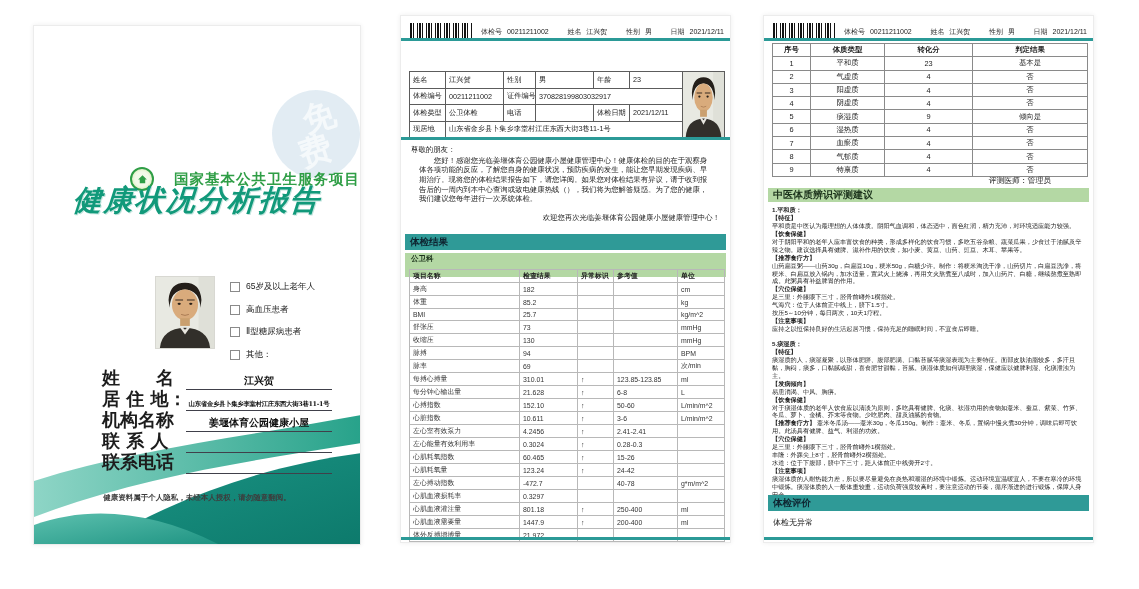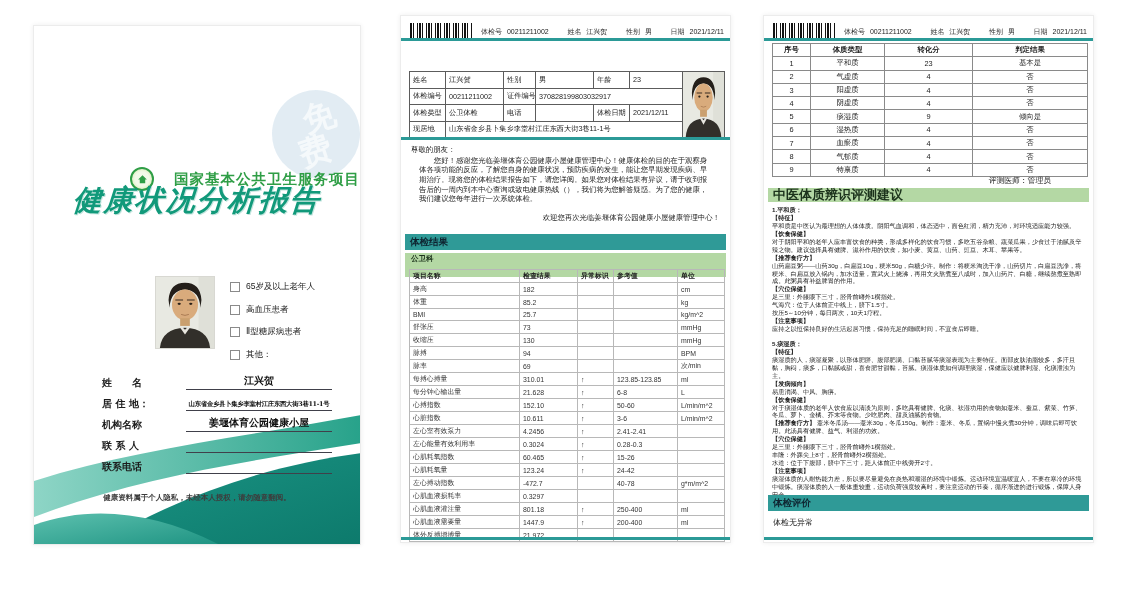--- a/index.html
+++ b/index.html
@@ -22,21 +22,21 @@
   .stamp span:last-child{margin-left:-12px;}
   .report-title{position:absolute;top:155px;left:0;width:100%;text-align:center;z-index:2;
         font-family:"DejaVu Serif",serif;font-style:italic;font-weight:bold;font-size:29px;color:#11997a;
         letter-spacing:2px;transform:skewX(-4deg);text-shadow:1px 1px 0 rgba(17,153,122,.25);}
   .cover-photo{position:absolute;left:121px;top:250px;width:60px;height:73px;z-index:2;border:1px solid #d8d8d2;box-sizing:border-box;}
   .cats{position:absolute;left:196px;top:255px;z-index:2;}
   .cat{display:flex;align-items:center;gap:6px;font-size:8.5px;color:#222;margin-bottom:10.5px;}
   .cb{width:8px;height:8px;border:1px solid #8a8a8a;background:#fff;flex:0 0 auto;}
   .fields{position:absolute;left:0;top:350px;width:100%;z-index:2;}
   .field-row{display:flex;align-items:flex-end;height:14px;margin-bottom:7px;}
-  .field-label{width:80px;margin-left:68px;font-weight:bold;font-size:10px;color:#1c1c1c;
+  .field-label{width:80px;margin-left:68px;font-weight:bold;font-size:18px;color:#1c1c1c;
                font-family:"DejaVu Serif",serif;white-space:nowrap;}
   .field-line{flex:0 0 146px;border-bottom:1.3px solid #40404a;text-align:center;font-size:10px;color:#101010;
               padding-bottom:1px;margin-left:4px;white-space:nowrap;font-weight:bold;font-family:"DejaVu Serif",serif;}
   .privacy{position:absolute;top:467px;left:0;width:100%;text-align:center;font-size:7.5px;color:#3d3d3d;font-weight:bold;z-index:2;}
   .waves{position:absolute;left:0;bottom:0;width:328px;height:135px;z-index:0;}
 
   
   .barcode{position:absolute;left:9px;top:7px;width:63px;height:17px;
      background:repeating-linear-gradient(90deg,#121212 0 2px,#fff 2px 3px,#121212 3px 4px,#fff 4px 7px,#121212 7px 8px,#fff 8px 9px);}
   .hdr-fields{position:absolute;left:80px;top:11px;right:6px;display:flex;justify-content:space-between;font-size:7px;color:#222;}
@@ -57,21 +57,21 @@
   #results-table{position:absolute;left:8px;top:253px;width:315px;border-collapse:collapse;font-size:6.9px;color:#333;table-layout:fixed;}
   #results-table th,#results-table td{border:1px solid #b8b8b8;padding:1px 3px;height:9.3px;text-align:left;
       font-weight:normal;overflow:hidden;white-space:nowrap;}
   #results-table th{font-weight:bold;color:#222;}
 
   
   #const-table{position:absolute;left:8px;top:27px;width:315px;border-collapse:collapse;font-size:7.4px;color:#222;table-layout:fixed;}
   #const-table th,#const-table td{border:1px solid #8a8a8a;padding:1px 2px;height:10.3px;text-align:center;overflow:hidden;}
   #const-table th{font-weight:bold;}
   .assessor{position:absolute;right:42px;top:159px;font-size:7.8px;color:#222;}
-  #advice-bar{top:172px;height:14px;line-height:14px;font-size:13px;padding-left:5px;}
+  #advice-bar{top:172px;height:14px;line-height:14px;font-size:10px;padding-left:5px;}
   .advice{position:absolute;left:8px;right:8px;top:190px;font-size:6.2px;line-height:1.28;color:#222;}
   .adv-line{min-height:7px;}
   #eval-bar{top:479px;height:16px;line-height:16px;font-size:9.5px;padding-left:5px;}
   .eval-text{position:absolute;left:9px;top:501px;font-size:8px;color:#222;}
   .rule-bottom{top:521px;height:3px;}
 </style>
 </head>
 <body>
 
 <div class="page" id="cover">

